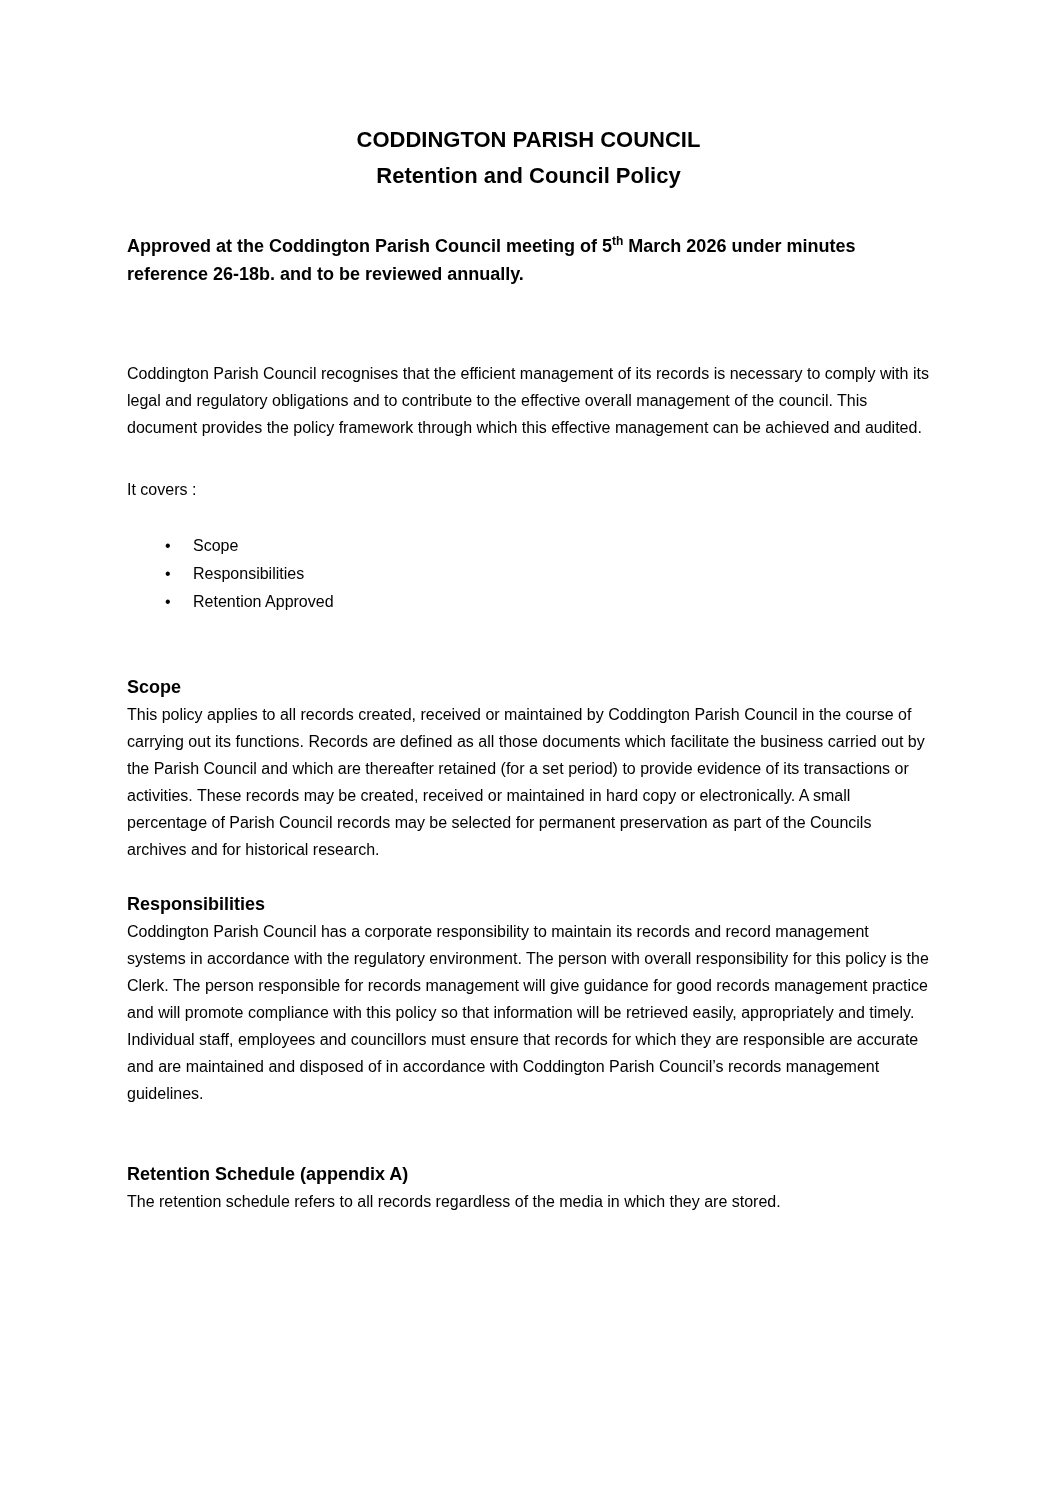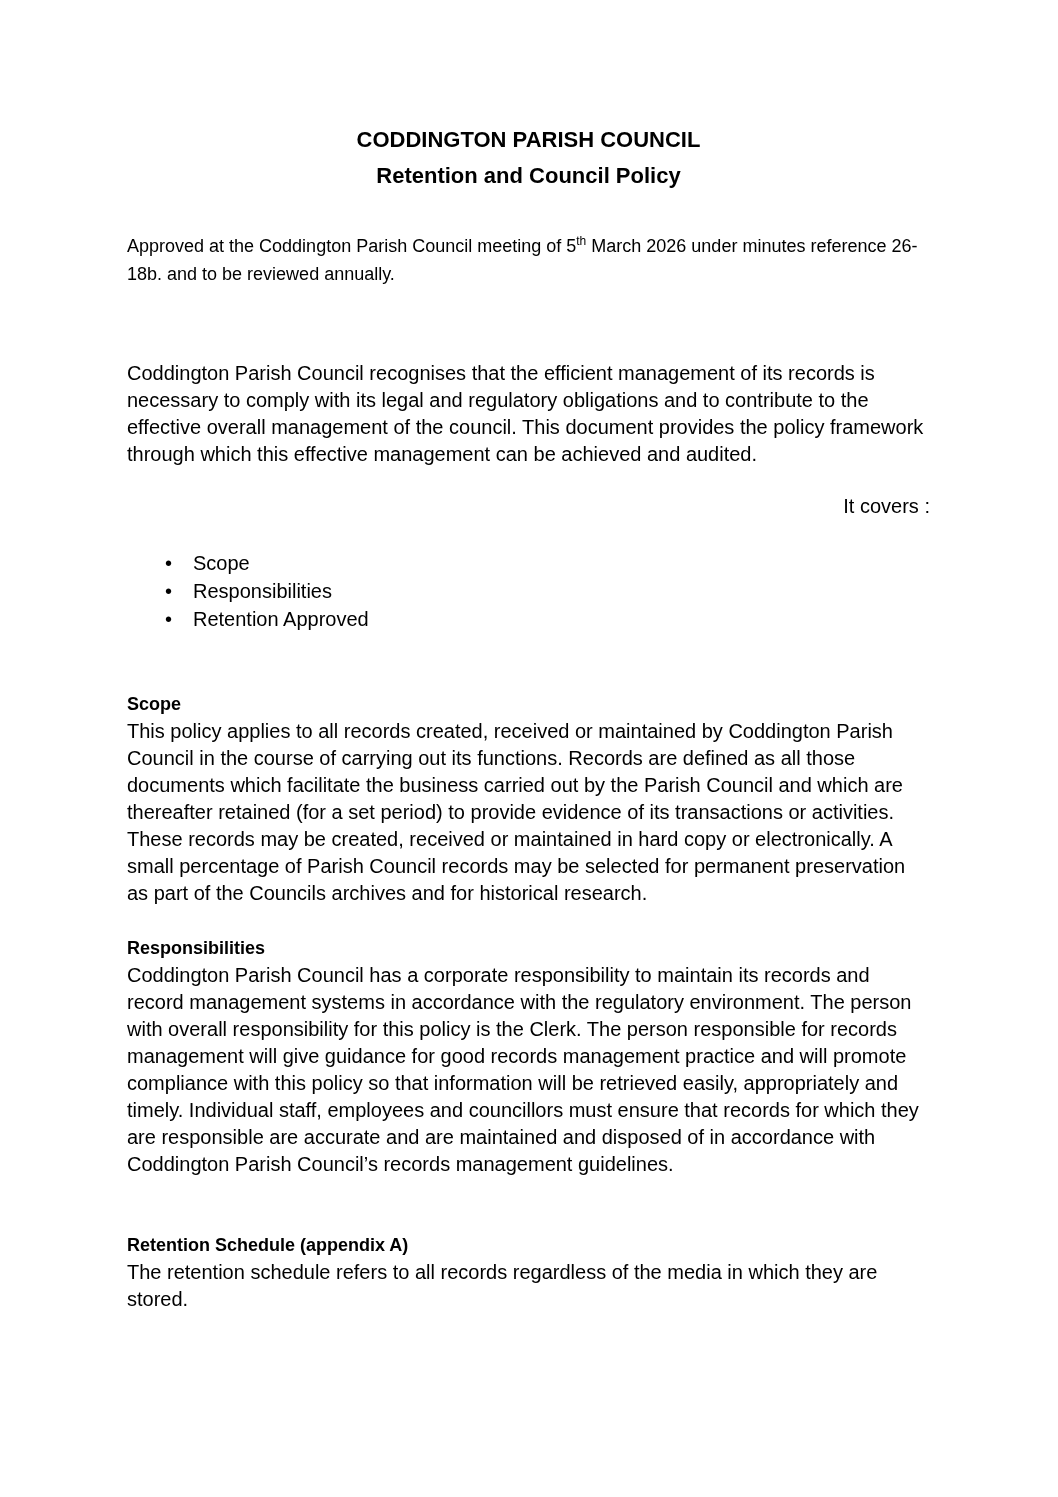--- a/index.html
+++ b/index.html
@@ -17,36 +17,36 @@
     background: #ffffff;
     padding: 122px 128px 8px 127px;
   }
   .doc-title {
     text-align: center;
     font-weight: bold;
     font-size: 22px;
     line-height: 36px;
   }
   .body-text {
-    font-size: 20px;
+    font-size: 16px;
     line-height: 27px;
   }
   .para-approved {
-    font-weight: normal;
+    font-weight: bold;
     font-size: 18px;
     line-height: 28px;
     margin-top: 38px;
   }
   .para-approved sup {
     font-size: 12px;
     line-height: 0;
     vertical-align: super;
   }
   .para-intro { margin-top: 72px; }
-  .covers-label { margin-top: 25px; text-align: right; }
+  .covers-label { margin-top: 35px; }
   ul.covers-list {
     list-style: none;
     margin-top: 29px;
   }
   ul.covers-list li {
     position: relative;
     padding-left: 66px;
     line-height: 28px;
   }
   ul.covers-list li::before {

